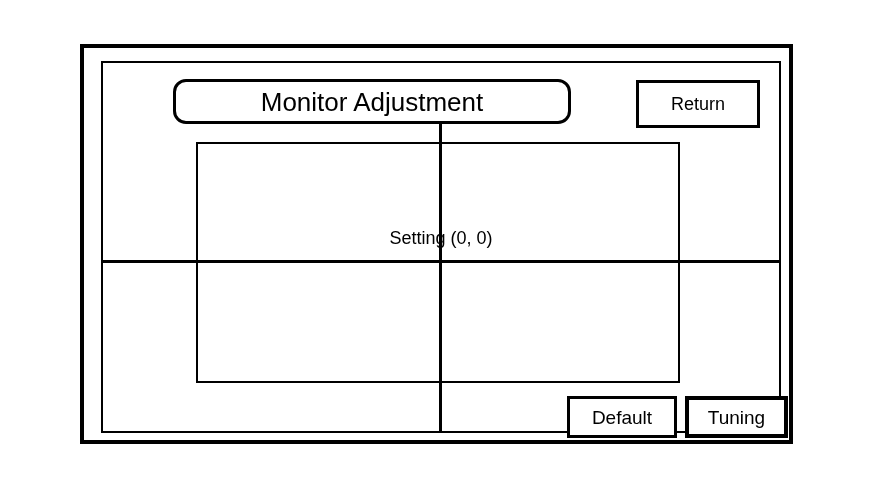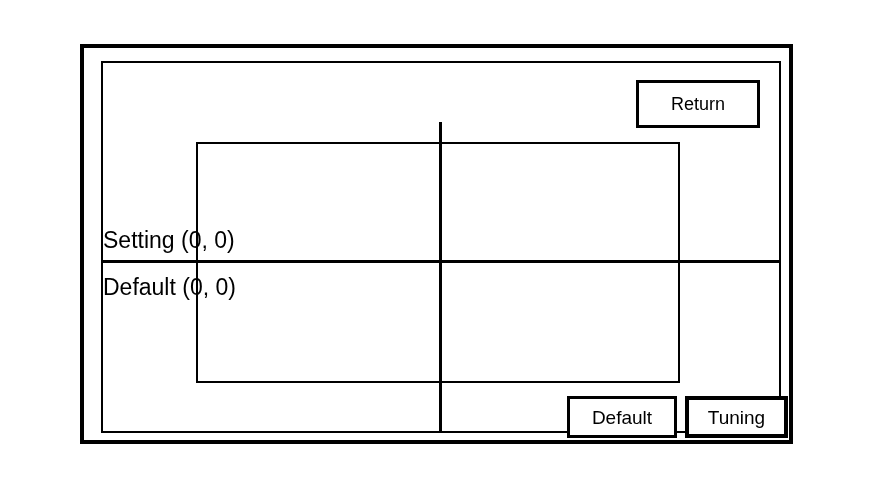--- a/index.html
+++ b/index.html
@@ -112,21 +112,22 @@
     font-size: 18px;
     line-height: 1;
     white-space: nowrap;
   }
 
   
   .readout {
     position: absolute;
     left: 0;
     width: 676px;
-    font-size: 23px;
+    text-align: center;
+    font-size: 18px;
     line-height: 1;
     white-space: nowrap;
     z-index: 3;
   }
   #setting-readout { top: 166px; }
   #default-readout { top: 213px; }
 
   
   #default-button {
     position: absolute;
@@ -168,27 +169,29 @@
 
 <div id="device-frame">
 
   <div id="screen-frame">
 
     <div class="crosshair-v"></div>
     <div class="crosshair-h"></div>
 
     <div id="adjustment-area"></div>
 
+    <div id="title-button">
+      <span class="label">Monitor Adjustment</span>
+    </div>
 
     <div id="return-button">
       <span class="label">Return</span>
     </div>
 
     <div class="readout" id="setting-readout">Setting (0, 0)</div>
-    <div class="readout" id="default-readout">Default (0, 0)</div>
 
     <div id="default-button">
       <span class="label">Default</span>
     </div>
     <div id="tuning-button">
       <span class="label">Tuning</span>
     </div>
 
   </div>
 </div>

